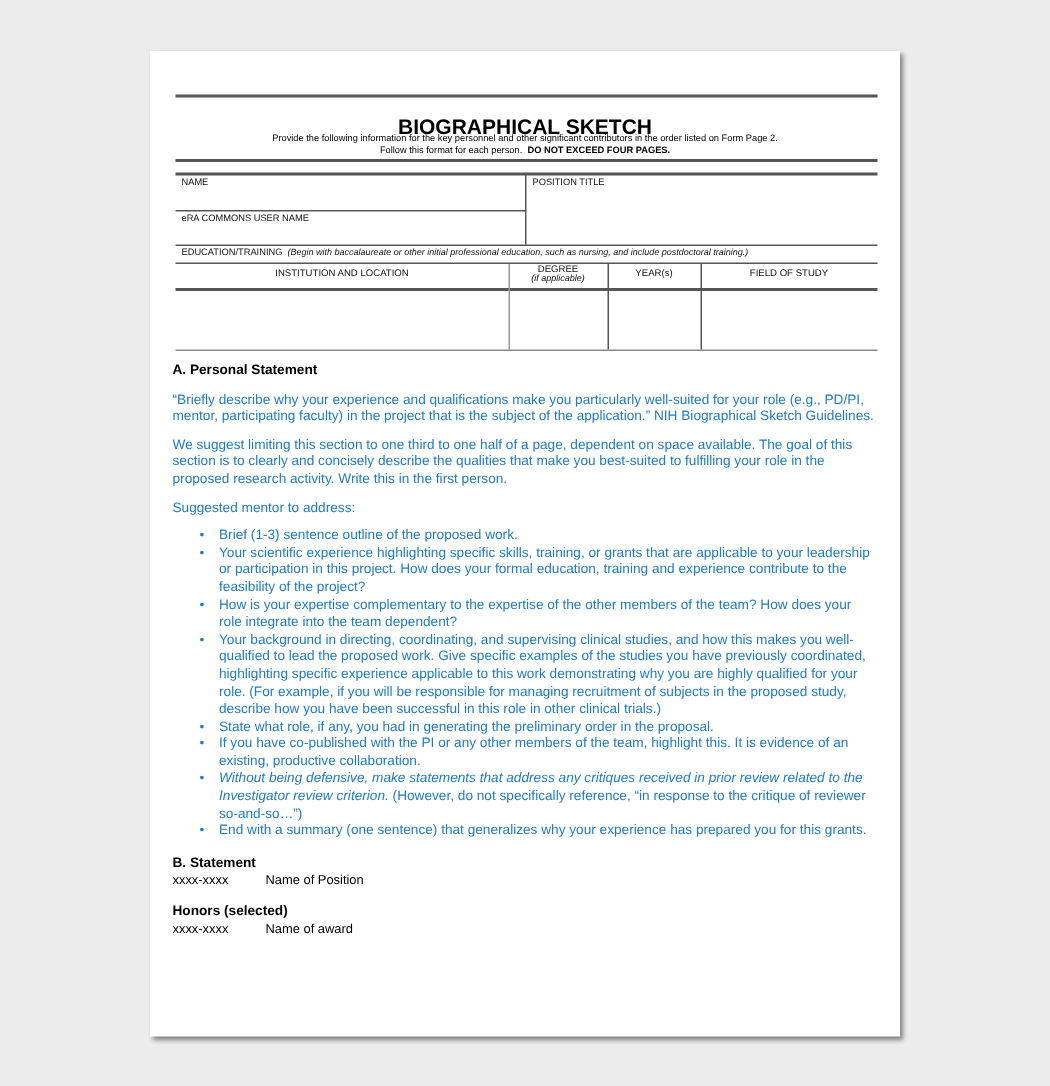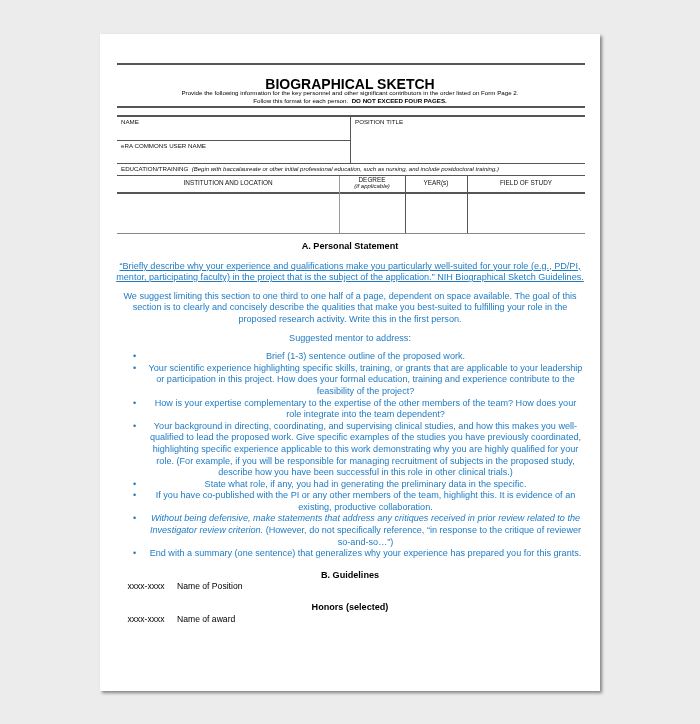--- a/index.html
+++ b/index.html
@@ -29,21 +29,21 @@
     text-align: center; font-size: 6.2px; line-height: 7.6px;
   }
   .subtitle b { font-weight: bold; }
   .lbl { font-size: 6.2px; color: #111; }
   .th { font-size: 6.4px; text-align: center; color: #111; }
   .th i { font-size: 6px; display: block; line-height: 6.5px; }
   .edu-lbl i { font-size: 6px; }
   .content {
     position: absolute;
     left: 15px; top: 207px; width: 470px;
-    font-size: 9.1px; line-height: 11.6px; text-align: center;
+    font-size: 9.1px; line-height: 11.6px;
   }
   .h { font-weight: bold; font-size: 9.1px; margin: 0; }
   .blue { color: #1f7bc4; }
   .para { margin: 0; }
   ul.pts { margin: 0; padding-left: 18px; list-style: none; }
   ul.pts li { position: relative; padding-left: 13px; }
   ul.pts li .bullet { position: absolute; left: 0; top: 0; }
   .rowline { display: flex; font-size: 8.6px; }
   .rowline .d { width: 62px; }
   .u { }
@@ -91,35 +91,35 @@
 
   <div class="abs" style="left:17px; top:160px; width:222px; height:39px;"></div>
   <div class="abs" style="left:240px; top:160px; width:65px; height:39px;"></div>
   <div class="abs" style="left:306px; top:160px; width:61px; height:39px;"></div>
   <div class="abs" style="left:368px; top:160px; width:117px; height:39px;"></div>
 
   <div class="rule" style="left:17px; top:199px; width:468px; height:1px; background:#888;"></div>
 
   <div class="content">
     <p class="h">A. Personal Statement</p>
-    <p class="para blue" style="margin-top:8px;text-decoration:underline;">“Briefly describe why your experience and qualifications make you particularly well-suited for your role (e.g., PD/PI, mentor, participating faculty) in the project that is the subject of the application.”  NIH Biographical Sketch Guidelines.</p>
+    <p class="para blue" style="margin-top:8px;">“Briefly describe why your experience and qualifications make you particularly well-suited for your role (e.g., PD/PI, mentor, participating faculty) in the project that is the subject of the application.”  NIH Biographical Sketch Guidelines.</p>
     <p class="para blue" style="margin-top:7px;">We suggest limiting this section to one third to one half of a page, dependent on space available. The goal of this section is to clearly and concisely describe the qualities that make you best-suited to fulfilling your role in the proposed research activity. Write this in the first person.</p>
     <p class="para blue" style="margin-top:7px;">Suggested mentor to address:</p>
     <ul class="pts blue" style="margin-top:7px;">
       <li><span class="bullet">•</span><span>Brief (1-3) sentence outline of the proposed work.</span></li>
       <li><span class="bullet">•</span><span>Your scientific experience highlighting specific skills, training, or grants that are applicable to your leadership or participation in this project. How does your formal education, training and experience contribute to the feasibility of the project?</span></li>
       <li><span class="bullet">•</span><span>How is your expertise complementary to the expertise of the other members of the team? How does your role integrate into the team dependent?</span></li>
       <li><span class="bullet">•</span><span>Your background in directing, coordinating, and supervising clinical studies, and how this makes you well-qualified to lead the proposed work.  Give specific examples of the studies you have previously coordinated, highlighting specific experience applicable to this work demonstrating why you are highly qualified for your role.  (For example, if you will be responsible for managing recruitment of subjects in the proposed study, describe how you have been successful in this role in other clinical trials.)</span></li>
-      <li><span class="bullet">•</span><span>State what role, if any, you had in generating the preliminary data in the specific.</span></li>
+      <li><span class="bullet">•</span><span>State what role, if any, you had in generating the preliminary order in the proposal.</span></li>
       <li><span class="bullet">•</span><span>If you have co-published with the PI or any other members of the team, highlight this. It is evidence of an existing, productive collaboration.</span></li>
       <li><span class="bullet">•</span><i>Without being defensive, make statements that address any critiques received in prior review related to the Investigator review criterion.</i><span> (However, do not specifically reference, “in response to the critique of reviewer so-and-so…”)</span></li>
       <li><span class="bullet">•</span><span>End with a summary (one sentence) that generalizes why your experience has prepared you for this grants.</span></li>
     </ul>
 
-    <p class="h" style="margin-top:10px;">B. Guidelines</p>
+    <p class="h" style="margin-top:10px;">B. Statement</p>
     <div class="rowline">
       <span class="d">xxxx-xxxx</span>
       <span>Name of Position</span>
     </div>
 
     <p class="h" style="margin-top:9px;"><span class="u">Honors</span><span> (selected)</span></p>
     <div class="rowline">
       <span class="d">xxxx-xxxx</span>
       <span>Name of award</span>
     </div>

